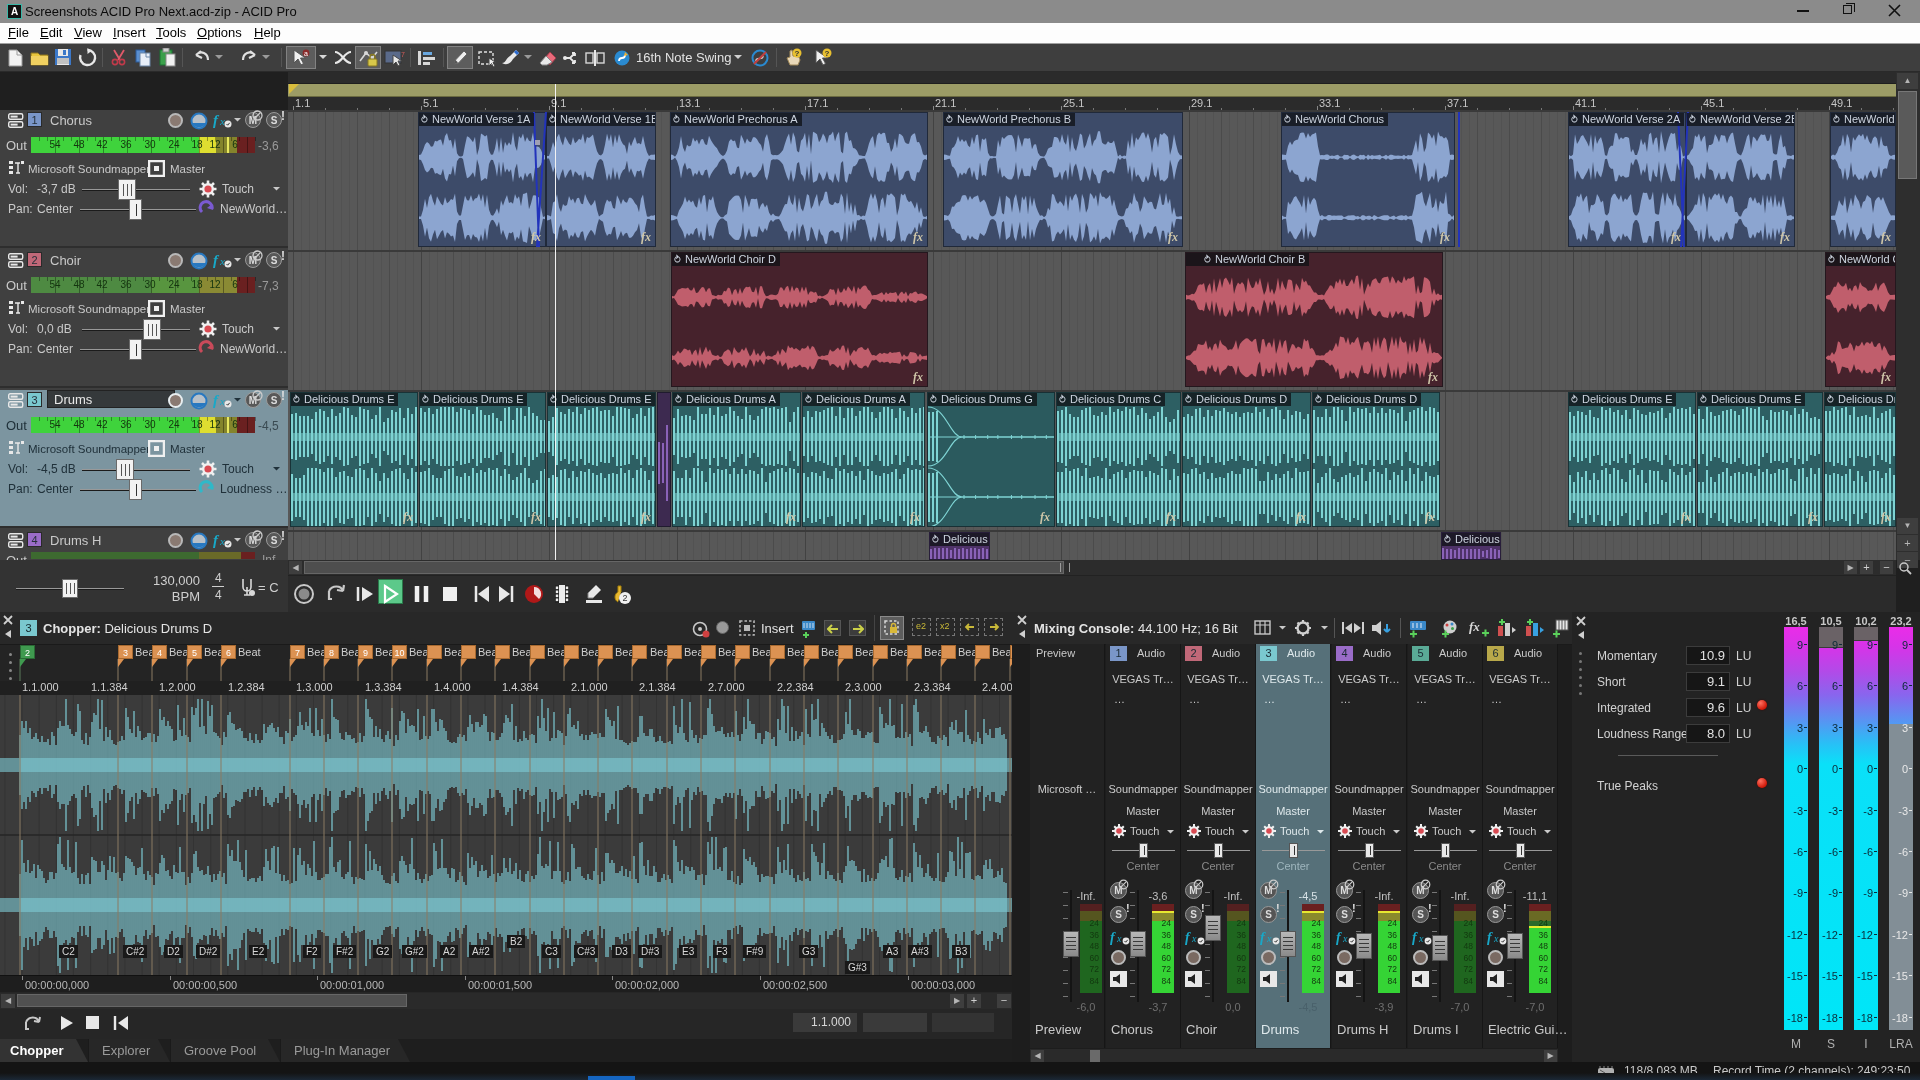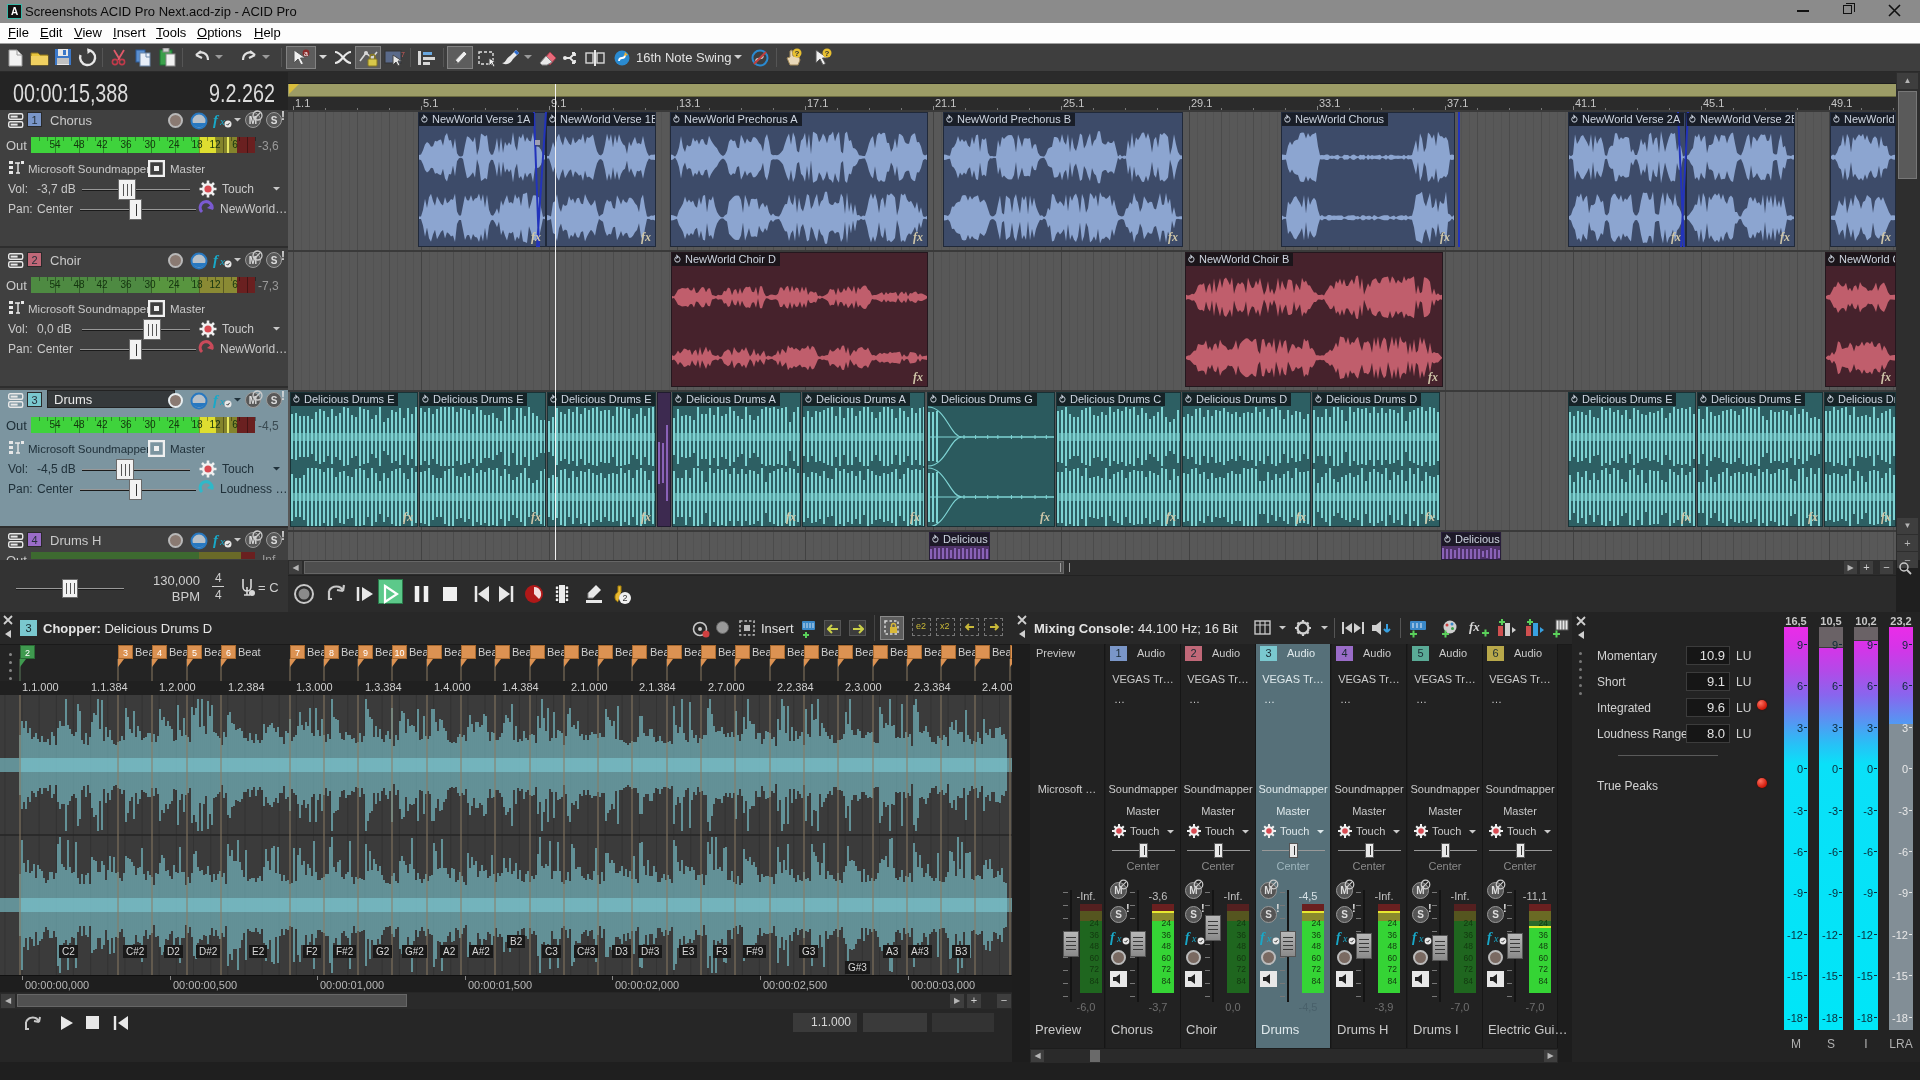--- a/index.html
+++ b/index.html
@@ -211,24 +211,20 @@
       <svg class="abs" style="left:783px;top:4px" width="20" height="19" viewBox="0 0 20 19">
         <path d="M4 10 l3 -1 0 -6 2 -1 1 6 6 1 1 3 -2 5 -8 0z" fill="#e8d8b8" stroke="#a08858"></path>
         <circle cx="14" cy="5" r="4.5" fill="#e8c030"></circle>
         <text x="14" y="8" font-size="8" font-weight="bold" text-anchor="middle" fill="#333">?</text>
       </svg>
       <svg class="abs" style="left:812px;top:4px" width="20" height="19" viewBox="0 0 20 19">
         <path d="M4 2 l0 13 4 -4 3 6 2.5 -1.5 -3 -5.5 5 0z" fill="#f0f0f0" stroke="#555"></path>
         <circle cx="15" cy="5" r="4.5" fill="#e8c030"></circle>
         <text x="15" y="8" font-size="8" font-weight="bold" text-anchor="middle" fill="#333">?</text>
       </svg>
-    </div>
-<div class="abs timepanel">
-      <span class="abs" style="left:13px;top:7px;font-size:25px;color:#dcdcdc;transform:scaleX(0.79);transform-origin:0 0;white-space:nowrap">00:00:15,388</span>
-      <span class="abs" style="left:209px;top:7px;font-size:25px;color:#dcdcdc;transform:scaleX(0.79);transform-origin:0 0;white-space:nowrap">9.2.262</span>
     </div>
 <div class="abs trackpanel">
       <div class="track" style="top:0px">
         <svg class="abs" style="left:8px;top:3px" width="16" height="16">
           <rect x="0.7" y="0.7" width="14" height="5.6" rx="1.5" fill="none" stroke="#e8e8e8" stroke-width="1.4"></rect>
           <rect x="0.7" y="8.7" width="14" height="5.6" rx="1.5" fill="none" stroke="#e8e8e8" stroke-width="1.4"></rect>
           <rect x="2.6" y="2.6" width="7" height="2" fill="#e8e8e8"></rect>
           <rect x="2.6" y="10.6" width="7" height="2" fill="#e8e8e8"></rect>
         </svg>
         <div class="abs" style="left:27px;top:2px;width:15px;height:15px;background:#7a96c8;border:1px solid #2a2a2a;color:#26303a;font-size:11px;text-align:center;line-height:14px">1</div>
@@ -798,21 +794,21 @@
           </svg>
           <div style="position:absolute;left:0px;top:0px;height:13px;line-height:13px;background:rgba(16,18,22,0.78);color:#cdd4df;font-size:11px;padding:0 4px 0 2px;white-space:nowrap;z-index:5"><span style="display:inline-block;width:11px;color:#cdd4df;font-size:10px">⥁</span>NewWorld Choir D</div>
           <div class="fx">fx</div>
         </div>
         <div class="clip" style="left:897px;top:142px;width:258px;height:135px;background:#46222c;border-color:rgba(10,14,20,0.55)">
           <svg class="abs" style="left:0;top:0" width="258" height="135">
             <path d="M0 44 H258 M0 105 H258" stroke="#c05e6c" stroke-width="1" opacity="0.75"></path>
             <polygon points="0,41.8 2,42.4 4,41.9 6,40.7 8,41.2 10,38.3 12,32.8 14,31.3 16,31.8 18,30.0 20,40.0 22,32.9 24,30.0 26,41.3 28,25.2 30,39.8 32,32.8 34,25.1 36,34.9 38,26.3 40,24.4 42,27.9 44,32.3 46,24.2 48,41.1 50,33.8 52,29.4 54,31.5 56,28.9 58,31.6 60,40.3 62,24.6 64,31.0 66,35.3 68,34.2 70,27.6 72,32.2 74,24.8 76,33.9 78,41.9 80,37.5 82,27.9 84,40.3 86,35.4 88,41.8 90,36.2 92,24.6 94,37.8 96,27.5 98,33.6 100,36.9 102,26.7 104,26.4 106,27.7 108,40.3 110,30.2 112,33.2 114,37.3 116,24.8 118,29.5 120,27.4 122,32.2 124,32.4 126,36.2 128,39.4 130,39.5 132,41.9 134,42.1 136,41.5 138,42.6 140,38.8 142,36.1 144,32.3 146,32.7 148,36.2 150,27.7 152,30.6 154,25.4 156,32.3 158,26.1 160,32.9 162,32.9 164,29.1 166,26.0 168,31.4 170,22.9 172,22.5 174,36.7 176,25.1 178,41.7 180,35.9 182,30.2 184,34.2 186,27.7 188,26.0 190,25.3 192,29.6 194,30.5 196,25.4 198,24.2 200,24.0 202,23.5 204,30.5 206,23.3 208,25.7 210,30.7 212,26.8 214,29.1 216,30.0 218,22.9 220,27.9 222,25.3 224,25.7 226,24.4 228,23.3 230,41.5 232,32.0 234,40.3 236,39.0 238,24.3 240,24.8 242,25.9 244,28.8 246,41.8 248,35.5 250,42.1 252,40.3 254,42.2 256,41.7 258,42.0 258,46.5 256,46.8 254,46.3 252,48.2 250,46.4 248,53.0 246,46.7 244,59.7 242,62.6 240,63.7 238,64.2 236,49.5 234,48.2 232,56.5 230,47.0 228,65.2 226,64.1 224,62.8 222,63.2 220,60.6 218,65.6 216,58.5 214,59.4 212,61.7 210,57.8 208,62.8 206,65.2 204,58.0 202,65.0 200,64.5 198,64.3 196,63.1 194,58.0 192,58.9 190,63.2 188,62.5 186,60.8 184,54.3 182,58.3 180,52.6 178,46.8 176,63.4 174,51.8 172,66.0 170,65.6 168,57.1 166,62.5 164,59.4 162,55.6 160,55.6 158,62.4 156,56.2 154,63.1 152,57.9 150,60.8 148,52.3 146,55.8 144,56.2 142,52.4 140,49.7 138,45.9 136,47.0 134,46.4 132,46.6 130,49.0 128,49.1 126,52.3 124,56.1 122,56.3 120,61.1 118,59.0 116,63.7 114,51.2 112,55.3 110,58.3 108,48.2 106,60.8 104,62.1 102,61.8 100,51.6 98,54.9 96,61.0 94,50.7 92,63.9 90,52.3 88,46.7 86,53.1 84,48.2 82,60.6 80,51.0 78,46.6 76,54.6 74,63.7 72,56.3 70,60.9 68,54.3 66,53.2 64,57.5 62,63.9 60,48.2 58,56.9 56,59.6 54,57.0 52,59.1 50,54.7 48,47.4 46,64.3 44,56.2 42,60.6 40,64.1 38,62.2 36,53.6 34,63.4 32,55.7 30,48.7 28,63.3 26,47.2 24,58.5 22,55.6 20,48.5 18,58.5 16,56.7 14,57.2 12,55.7 10,50.2 8,47.3 6,47.8 4,46.6 2,46.1 0,46.7" fill="#c05e6c"></polygon>
             <polygon points="0,103.6 2,102.6 4,102.3 6,100.0 8,97.7 10,97.6 12,91.1 14,91.5 16,92.0 18,91.6 20,87.3 22,96.5 24,93.3 26,97.9 28,91.6 30,90.3 32,96.6 34,86.4 36,90.9 38,92.4 40,93.7 42,97.2 44,96.3 46,96.6 48,93.2 50,87.0 52,97.1 54,91.1 56,88.5 58,86.7 60,85.2 62,85.5 64,87.6 66,89.1 68,86.4 70,85.7 72,97.8 74,101.1 76,86.6 78,86.0 80,94.7 82,89.7 84,89.4 86,95.1 88,84.7 90,101.0 92,93.9 94,86.0 96,95.8 98,88.5 100,87.1 102,101.0 104,96.4 106,91.1 108,91.7 110,95.7 112,93.4 114,94.6 116,96.2 118,85.5 120,88.4 122,86.7 124,96.0 126,94.7 128,97.4 130,102.3 132,102.2 134,102.8 136,102.3 138,102.4 140,99.9 142,99.3 144,96.5 146,98.2 148,94.8 150,89.5 152,94.4 154,83.4 156,84.0 158,84.6 160,90.5 162,84.0 164,92.2 166,88.8 168,89.9 170,86.1 172,83.7 174,92.0 176,98.0 178,89.2 180,89.5 182,87.9 184,91.1 186,99.7 188,84.2 190,93.8 192,83.2 194,96.4 196,88.8 198,84.2 200,86.7 202,100.4 204,92.4 206,83.1 208,93.4 210,84.2 212,96.2 214,83.1 216,88.4 218,90.0 220,88.1 222,101.8 224,89.5 226,99.7 228,86.1 230,99.8 232,97.5 234,83.6 236,91.7 238,85.1 240,93.6 242,101.3 244,89.4 246,100.5 248,98.9 250,99.9 252,99.9 254,102.3 256,104.4 258,102.3 258,107.2 256,105.1 254,107.2 252,109.6 250,109.6 248,110.6 246,109.0 244,120.1 242,108.2 240,115.9 238,124.4 236,117.8 234,125.9 232,112.0 230,109.7 228,123.4 226,109.8 224,120.0 222,107.7 220,121.4 218,119.5 216,121.1 214,126.4 212,113.3 210,125.3 208,116.1 206,126.4 204,117.1 202,109.1 200,122.8 198,125.3 196,120.7 194,113.1 192,126.3 190,115.7 188,125.3 186,109.8 184,118.4 182,121.6 180,120.0 178,120.3 176,111.5 174,117.5 172,125.8 170,123.4 168,119.6 166,120.7 164,117.3 162,125.5 160,119.0 158,124.9 156,125.5 154,126.1 152,115.1 150,120.0 148,114.7 146,111.3 144,113.0 142,110.2 140,109.6 138,107.1 136,107.2 134,106.7 132,107.3 130,107.2 128,112.1 126,114.8 124,113.5 122,122.8 120,121.1 118,124.0 116,113.3 114,114.9 112,116.1 110,113.8 108,117.8 106,118.4 104,113.1 102,108.5 100,122.4 98,121.0 96,113.7 94,123.5 92,115.6 90,108.5 88,124.8 86,114.4 84,120.1 82,119.8 80,114.8 78,123.5 76,122.9 74,108.4 72,111.7 70,123.8 68,123.1 66,120.4 64,121.9 62,124.0 60,124.3 58,122.8 56,121.0 54,118.4 52,112.4 50,122.5 48,116.3 46,112.9 44,113.2 42,112.3 40,115.8 38,117.1 36,118.6 34,123.1 32,112.9 30,119.2 28,117.9 26,111.6 24,116.2 22,113.0 20,122.2 18,117.9 16,117.5 14,118.0 12,118.4 10,111.9 8,111.8 6,109.5 4,107.2 2,106.9 0,105.9" fill="#c05e6c"></polygon>
           </svg>
-          <div style="position:absolute;left:0px;top:0px;height:13px;line-height:13px;background:rgba(16,18,22,0.78);color:#cdd4df;font-size:11px;padding:0 4px 0 2px;white-space:nowrap;z-index:5"><span style="display:inline-block;width:11px;color:#cdd4df;font-size:10px">⥁</span>NewWorld Choir B</div>
+          <div style="position:absolute;left:0px;top:0px;height:13px;line-height:13px;background:rgba(16,18,22,0.78);color:#cdd4df;font-size:11px;padding:0 4px 0 18px;white-space:nowrap;z-index:5"><span style="display:inline-block;width:11px;color:#cdd4df;font-size:10px">⥁</span>NewWorld Choir B</div>
           <div class="fx">fx</div>
         </div>
         <div class="clip" style="left:1537px;top:142px;width:71px;height:135px;background:#46222c;border-color:rgba(10,14,20,0.55)">
           <svg class="abs" style="left:0;top:0" width="71" height="135">
             <path d="M0 44 H71 M0 105 H71" stroke="#c05e6c" stroke-width="1" opacity="0.75"></path>
             <polygon points="0,43.1 2,42.1 4,41.8 6,38.1 8,33.7 10,33.7 12,28.4 14,31.5 16,33.6 18,33.3 20,29.7 22,37.4 24,34.7 26,38.6 28,33.3 30,32.2 32,37.5 34,29.0 36,32.7 38,33.9 40,35.1 42,37.9 44,37.2 46,37.5 48,34.6 50,29.4 52,37.9 54,32.9 56,30.7 58,29.5 60,33.7 62,39.2 64,41.9 66,42.1 68,41.7 70,41.6 70,46.9 68,46.8 66,46.4 64,46.6 62,49.3 60,54.8 58,59.0 56,57.8 54,55.6 52,50.6 50,59.1 48,53.9 46,51.0 44,51.3 42,50.6 40,53.4 38,54.6 36,55.8 34,59.5 32,51.0 30,56.3 28,55.2 26,49.9 24,53.8 22,51.1 20,58.8 18,55.2 16,54.9 14,57.0 12,60.1 10,54.8 8,54.8 6,50.4 4,46.7 2,46.4 0,45.4" fill="#c05e6c"></polygon>
             <polygon points="0,104.3 2,102.6 4,102.7 6,99.0 8,101.7 10,98.0 12,88.2 14,89.5 16,96.0 18,95.5 20,94.7 22,94.4 24,89.4 26,92.3 28,98.6 30,91.9 32,93.5 34,92.3 36,88.4 38,92.9 40,89.4 42,89.3 44,90.9 46,88.1 48,93.6 50,94.0 52,90.5 54,89.9 56,98.0 58,92.5 60,95.6 62,100.2 64,102.8 66,102.3 68,102.0 70,102.1 70,107.4 68,107.5 66,107.2 64,106.7 62,109.3 60,113.9 58,117.0 56,111.5 54,119.6 52,119.0 50,115.5 48,115.9 46,121.4 44,118.6 42,120.2 40,120.1 38,116.6 36,121.1 34,117.2 32,116.0 30,117.6 28,110.9 26,117.2 24,120.1 22,115.1 20,114.8 18,114.0 16,113.5 14,120.0 12,121.3 10,111.5 8,107.8 6,110.5 4,106.8 2,106.9 0,105.2" fill="#c05e6c"></polygon>
           </svg>
           <div style="position:absolute;left:0px;top:0px;height:13px;line-height:13px;background:rgba(16,18,22,0.78);color:#cdd4df;font-size:11px;padding:0 4px 0 2px;white-space:nowrap;z-index:5"><span style="display:inline-block;width:11px;color:#cdd4df;font-size:10px">⥁</span>NewWorld C</div>
           <div class="fx">fx</div>
@@ -1336,20 +1332,30 @@
           <svg class="abs" style="left:84px;top:5px" width="18" height="18">
             <rect x="2" y="2" width="13" height="13" fill="#e8e8e8"></rect>
           </svg>
           <svg class="abs" style="left:112px;top:5px" width="18" height="18">
             <path d="M3 2 v14" stroke="#e8e8e8" stroke-width="2.4"></path>
             <path d="M16 2 l-10 7 10 7z" fill="#e8e8e8"></path>
           </svg>
           <div class="abs" style="left:793px;top:4px;width:64px;height:19px;background:#3a3a3a;color:#d8d8d8;font-size:12px;text-align:right;line-height:19px;padding-right:6px">1.1.000</div>
           <div class="abs" style="left:863px;top:4px;width:64px;height:19px;background:#3a3a3a"></div>
           <div class="abs" style="left:932px;top:4px;width:62px;height:19px;background:#333333"></div>
+        </div>
+<div class="abs" style="left:0;top:427px;width:1012px;height:23px;background:#1e1e1e">
+          <div class="abs" style="left:0;top:0;width:88px;height:23px;background:#333333;clip-path:polygon(0 0,76px 0,88px 100%,0 100%)"></div>
+          <span class="abs" style="left:10px;top:4px;color:#fff;font-weight:bold;font-size:13px">Chopper</span>
+          <div class="abs" style="left:88px;top:0;width:82px;height:23px;background:#272727;clip-path:polygon(0 0,70px 0,82px 100%,0 100%);border-left:1px solid #1a1a1a"></div>
+          <span class="abs" style="left:102px;top:4px;color:#9a9a9a;font-size:13px">Explorer</span>
+          <div class="abs" style="left:170px;top:0;width:110px;height:23px;background:#272727;clip-path:polygon(0 0,98px 0,110px 100%,0 100%);border-left:1px solid #1a1a1a"></div>
+          <span class="abs" style="left:184px;top:4px;color:#9a9a9a;font-size:13px">Groove Pool</span>
+          <div class="abs" style="left:280px;top:0;width:130px;height:23px;background:#272727;clip-path:polygon(0 0,118px 0,130px 100%,0 100%);border-left:1px solid #1a1a1a"></div>
+          <span class="abs" style="left:294px;top:4px;color:#9a9a9a;font-size:13px">Plug-In Manager</span>
         </div>
 </div>
 <div class="mixer">
         <div class="ptitle" style="left:0;width:560px">
           <svg class="abs" style="left:5px;top:3px" width="10" height="10">
             <path d="M1 1 L9 9 M9 1 L1 9" stroke="#cfcfcf" stroke-width="1.8"></path>
           </svg>
           <svg class="abs" style="left:5px;top:17px" width="9" height="10">
             <path d="M8 1 L2 5 L8 9z" fill="#cfcfcf"></path>
           </svg>
@@ -2016,12 +2022,23 @@
           <div class="abs" style="left:20px;top:348px;width:3px;height:1px;background:#e8e8e8"></div>
           <div class="abs" style="left:0;top:385px;width:19px;text-align:right;font-size:11px;color:#e8e8e8">-18</div>
           <div class="abs" style="left:20px;top:390px;width:3px;height:1px;background:#e8e8e8"></div>
         </div>
         <span class="abs" style="left:-2px;top:425px;width:32px;text-align:center;font-size:12px;color:#b0b0b0">M</span>
         <span class="abs" style="left:33px;top:425px;width:32px;text-align:center;font-size:12px;color:#b0b0b0">S</span>
         <span class="abs" style="left:68px;top:425px;width:32px;text-align:center;font-size:12px;color:#b0b0b0">I</span>
         <span class="abs" style="left:103px;top:425px;width:32px;text-align:center;font-size:12px;color:#b0b0b0">LRA</span>
       </div>
 </div>
+<div class="abs statusbar">
+      <svg class="abs" style="left:1596px;top:4px" width="20" height="11">
+        <rect x="2" y="2" width="16" height="7" rx="2" fill="#b0b0b0"></rect>
+        <path d="M4 0 v2 M8 0 v2 M12 0 v2 M16 0 v2 M4 9 v2 M8 9 v2 M12 9 v2 M16 9 v2" stroke="#888"></path>
+        <path d="M4 4 l5 3" stroke="#555"></path>
+      </svg>
+      <span class="abs" style="left:1624px;top:2px">118/8.083 MB</span>
+      <span class="abs" style="left:1713px;top:2px">Record Time (2 channels): 249:23:50</span>
+      <div class="abs" style="left:0;top:11px;width:1920px;height:7px;background:linear-gradient(#141414,#1b2836)"></div>
+      <div class="abs" style="left:588px;top:14px;width:47px;height:4px;background:#1565c0"></div>
+    </div>
 </div>
 </body></html>

